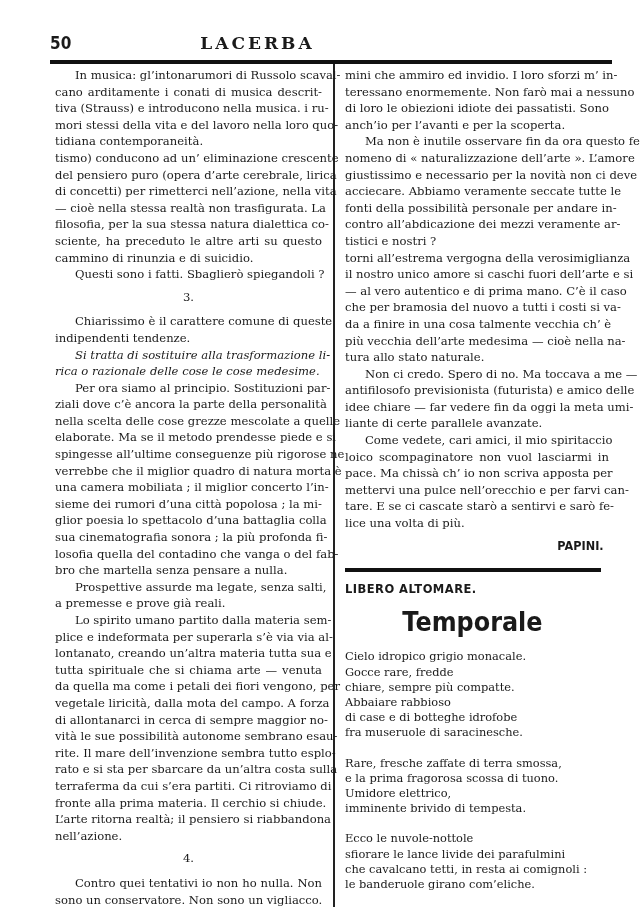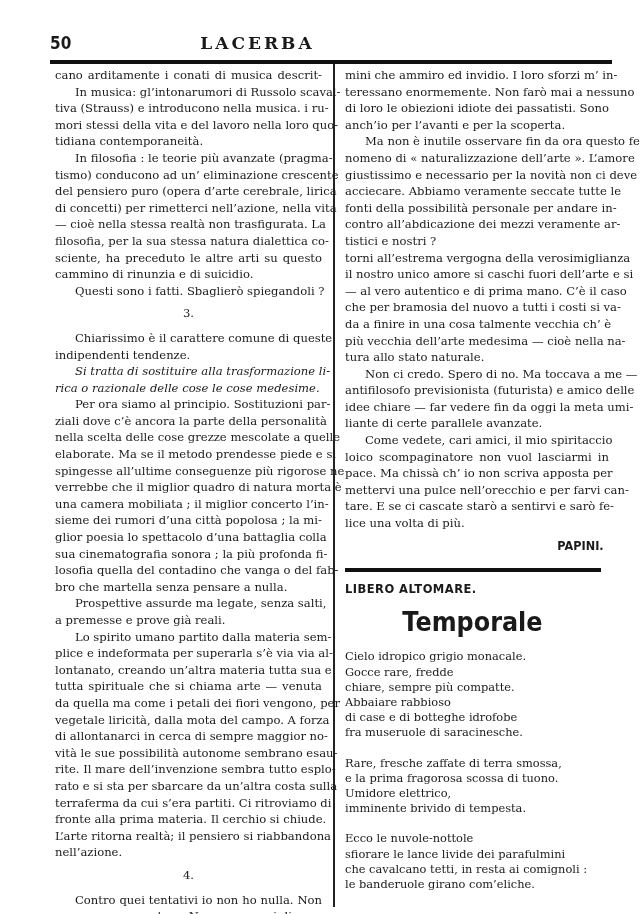--- a/index.html
+++ b/index.html
@@ -33,26 +33,25 @@
 </head>
 <body>
 
 <div class="page-num">50</div>
 <div class="masthead">LACERBA</div>
 <div class="head-rule"></div>
 <div class="col-divider"></div>
 
 <div class="col left">
   <div>
+      <span class="line indent">In musica: gl’intonarumori di Russolo scaval-</span>
       <span class="line">cano arditamente i conati di musica descrit-</span>
-      <span class="line indent">In musica: gl’intonarumori di Russolo scaval-</span>
       <span class="line">tiva (Strauss) e introducono nella musica. i ru-</span>
       <span class="line">mori stessi della vita e del lavoro nella loro quo-</span>
       <span class="line last">tidiana contemporaneità.</span>
-      <span class="line indent">In filosofia : le teorie più avanzate (pragma-</span>
       <span class="line">tismo) conducono ad un’ eliminazione crescente</span>
       <span class="line">del pensiero puro (opera d’arte cerebrale, lirica</span>
       <span class="line">di concetti) per rimetterci nell’azione, nella vita</span>
       <span class="line">— cioè nella stessa realtà non trasfigurata. La</span>
       <span class="line">filosofia, per la sua stessa natura dialettica co-</span>
       <span class="line">sciente, ha preceduto le altre arti su questo</span>
       <span class="line last">cammino di rinunzia e di suicidio.</span>
       <span class="line indent last">Questi sono i fatti. Sbaglierò spiegandoli ?</span>
     </div>
   <span class="section-num">3.</span>

